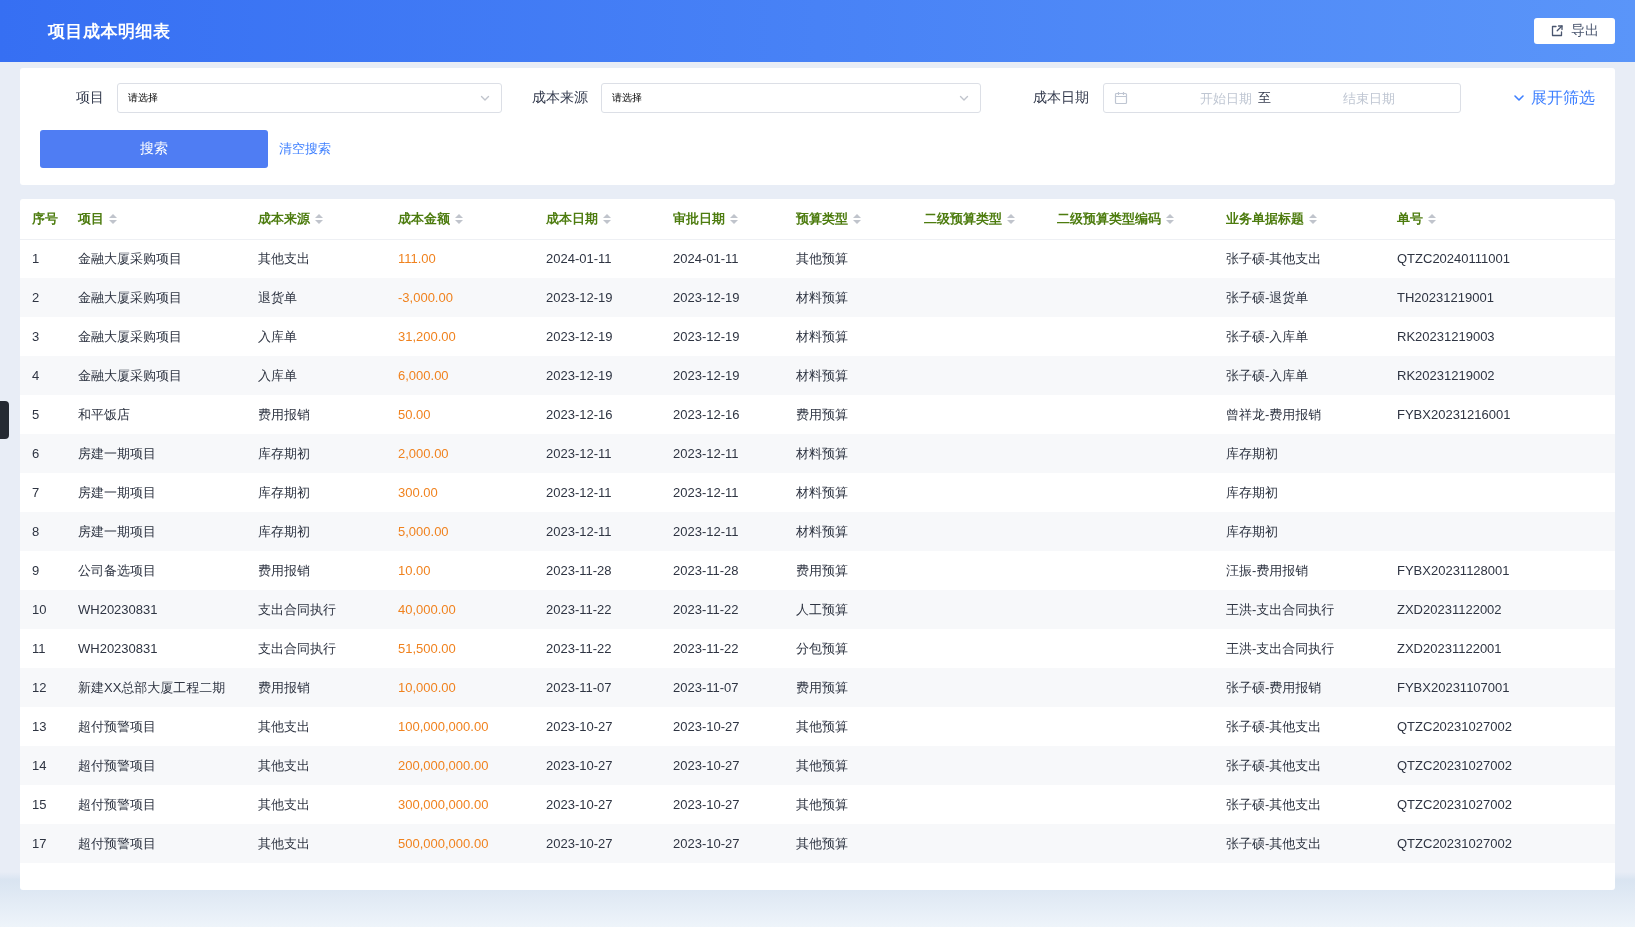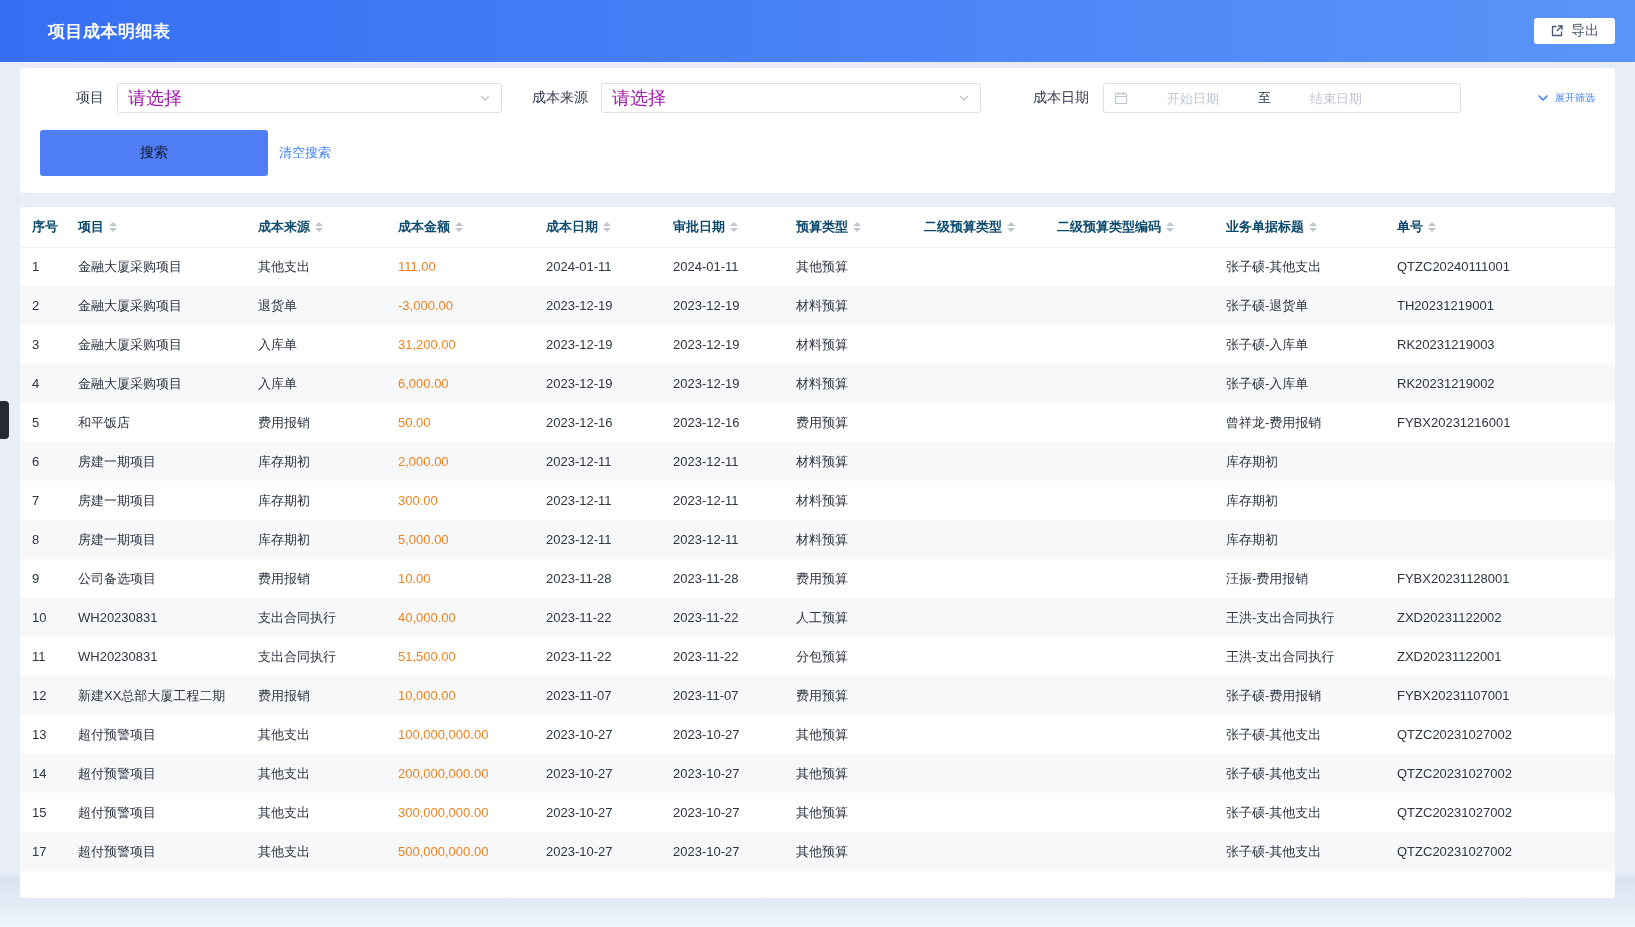--- a/index.html
+++ b/index.html
@@ -35,54 +35,54 @@
   .f-label { color: #333A4D; font-size: 14px; white-space: nowrap; }
   .f-label.w1 { width: 77px; text-align: right; padding-right: 13px; }
   .f-label.w2 { margin-left: 30px; padding-right: 13px; }
   .f-label.w3 { margin-left: 52px; padding-right: 14px; }
   .select-box {
     height: 30px; border: 1px solid #DCDFE6; border-radius: 3px; background: #fff;
     display: flex; align-items: center; justify-content: space-between;
     padding: 0 10px; width: 385px; cursor: pointer;
   }
   .select-box.src { width: 380px; }
-  .placeholder { color: #a21caf; font-size: 18px; font-family: Liberation Serif, serif; }
+  .placeholder { color: #000000; font-size: 10px; font-family: Liberation Serif, serif; }
   .date-range {
     width: 358px; height: 30px; border: 1px solid #DCDFE6; border-radius: 3px;
     background: #fff; display: flex; align-items: center; padding: 0 10px; gap: 6px;
   }
   .date-range input {
     border: none; outline: none; width: 118px; font-size: 13px;
-    color: #333A4D; text-align: center; background: transparent;
+    color: #333A4D; text-align: right; background: transparent;
     font-family: "Liberation Sans", "DejaVu Sans", sans-serif;
   }
   .date-range input::placeholder { color: #BFC6D2; }
   .date-sep { color: #333A4D; font-size: 13px; }
   .expand-link {
-    margin-left: auto; color: var(--accent, #3D7FFF); font-size: 10px;
+    margin-left: auto; color: var(--accent, #3D7FFF); font-size: 16px;
     display: flex; align-items: center; gap: 5px; cursor: pointer; white-space: nowrap;
   }
   .filter-actions { margin-top: 17px; display: flex; align-items: center; }
   .search-btn {
-    width: 228px; height: 46px; background: var(--button, #4F7DF3);
-    color: #0f172a; border: none; border-radius: 3px; font-size: 14px; cursor: pointer;
+    width: 228px; height: 38px; background: var(--button, #4F7DF3);
+    color: #ffffff; border: none; border-radius: 3px; font-size: 14px; cursor: pointer;
   }
   .clear-link { margin-left: 11px; color: var(--accent, #3D7FFF); font-size: 13px; cursor: pointer; }
 
   
   .table-card {
     margin: 14px 20px 0 20px;
     background: #ffffff; border-radius: 3px;
     height: 691px; overflow: hidden;
     position: relative; z-index: 1;
   }
   table { width: 100%; border-collapse: collapse; table-layout: fixed; }
   thead tr { border-bottom: 1px solid #EEF0F4; }
   th {
-    height: 40px; text-align: left; font-size: 13px; color: #0c4a6e;
+    height: 40px; text-align: left; font-size: 13px; color: #4d7c0f;
     font-weight: 600; padding: 0 4px 0 12px; white-space: nowrap; overflow: hidden;
   }
   .th-inner { display: inline-flex; align-items: center; gap: 5px; }
   td {
     height: 39px; font-size: 13px; color: #2E3442;
     padding: 0 8px 0 12px; white-space: nowrap; overflow: hidden; text-overflow: ellipsis;
   }
   tbody tr:nth-child(even) { background: #F7F8FA; }
   td.amount { color: var(--amount, #F0821E); font-weight: normal; }
   .sorter { display: inline-flex; flex-direction: column; align-items: center; line-height: 0; cursor: pointer; }

